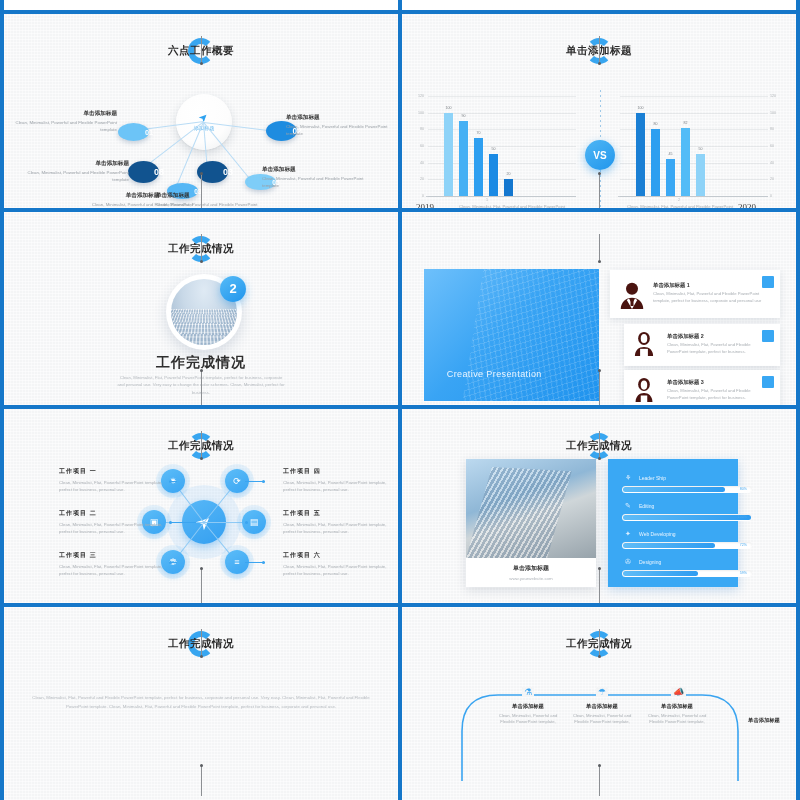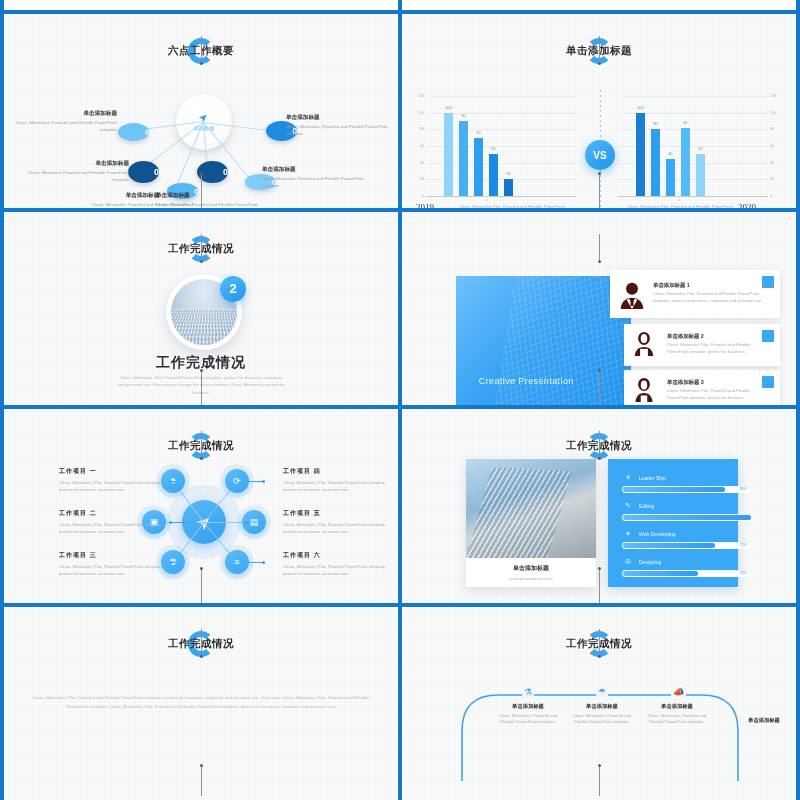--- a/index.html
+++ b/index.html
@@ -359,21 +359,21 @@
     <div class="panel" style="left: 4px; top: 211.5px; width: 394px; height: 193.5px;">
       <div class="phead" style="top: 26px; height: 22px;"><div class="ring r2"></div><span class="ptitle">工作完成情况</span></div>
       <div class="bigcirc" style="left: 162px; top: 62px;">
         <div class="img"></div>
       </div>
       <div class="numbadge" style="left: 216px; top: 64px;">2</div>
       <div class="sec-title" style="top: 142px;">工作完成情况</div>
       <div class="sec-desc" style="top: 162px; left: 0px; padding: 0px 112px;">Clean, Minimalist, Flat, Powerful PowerPoint template, perfect for business, corporate and personal use. Very easy to change the color schemes. Clean, Minimalist, perfect for business.</div>
     </div>
     <div class="panel" style="left: 402px; top: 211.5px; width: 394px; height: 193.5px;">
-      <div class="heroimg" style="left: 22px; top: 64px; width: 175px; height: 132px; margin-left: 32px;">
+      <div class="heroimg" style="left: 22px; top: 57px; width: 175px; height: 132px;">
         <div class="cap">Creative Presentation</div>
       </div>
       <div class="pcard" style="left: 208px; top: 58px; width: 170px; height: 48px;">
         <div class="av"><svg viewBox="0 0 40 40" width="30" height="30">
             <circle cx="20" cy="13" r="8" fill="#4a1410"></circle>
             <path d="M5 40c0-9 7-15 15-15s15 6 15 15z" fill="#4a1410"></path>
             <path d="M16 26l4 7 4-7 3 2-7 12-7-12z" fill="#fff"></path>
             <rect x="18" y="26" width="4" height="10" fill="#4a1410"></rect>
           </svg></div>
         <div class="bd">

